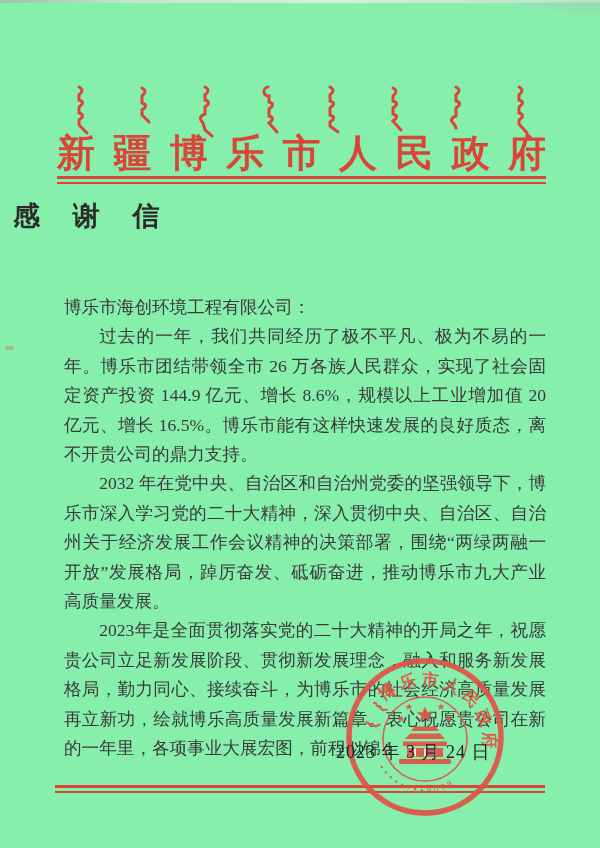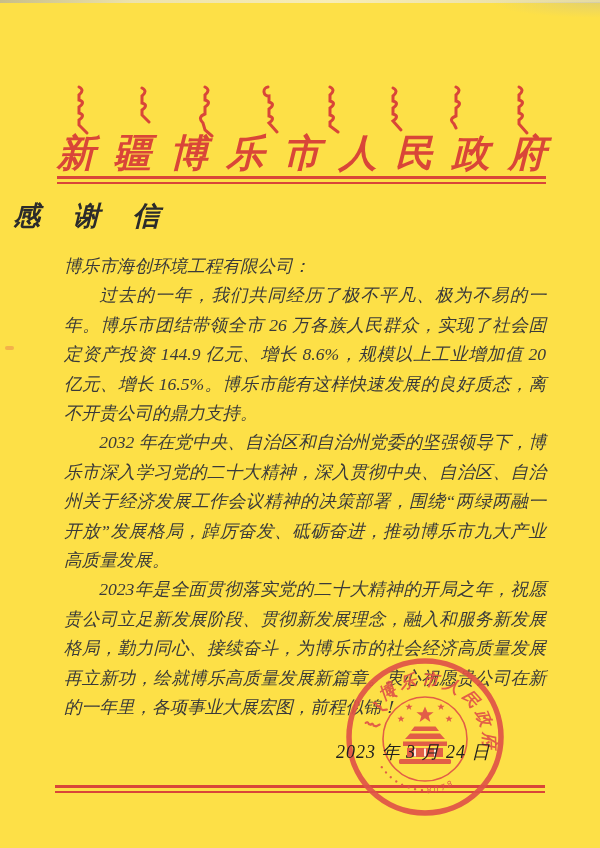--- a/index.html
+++ b/index.html
@@ -3,22 +3,21 @@
 <meta charset="utf-8">
 <style>
   * { margin: 0; padding: 0; box-sizing: border-box; }
   html, body { background: #ffffff; }
   body {
     font-family: "Liberation Serif", "DejaVu Serif", serif;
     width: 600px; height: 848px; position: relative; overflow: hidden;
   }
   .page {
     position: absolute; inset: 0;
-    background: #fde047;
-    font-style: italic;
+    background: #86efac;
   }
   
   .scan-edge-top {
     position: absolute; top: 0; left: 0; right: 0; height: 3px;
     background: linear-gradient(to right, #ababab 0%, #e3e3e1 22%, #f4f4f2 55%, #d8d8d6 100%);
     opacity: .65;
   }
   .scan-smudge-tr {
     position: absolute; top: 2px; right: 0; width: 110px; height: 16px;
     background: radial-gradient(ellipse at top right, rgba(180,180,178,.35), rgba(180,180,178,0) 70%);
@@ -52,21 +51,21 @@
     text-align: left; font-size: 27px; font-weight: 600; color: #2b2b2b;
     letter-spacing: 13px; text-indent: 13px;
   }
 
   
   .letter-body {
     position: absolute; top: 252px; left: 64px; width: 482px;
     font-size: 17.6px; line-height: 29.4px; color: #3a3a3a;
     text-align: justify;
   }
-  .letter-body .salutation { text-indent: 0; }
+  .letter-body .salutation { text-indent: 0; margin-top: 41px; }
   .letter-body p.para { text-indent: 2em; }
 
   
   .letter-date {
     position: absolute; top: 740px; left: 336px;
     font-size: 18px; color: #1f1f1f; letter-spacing: 1px; z-index: 5;
   }
 
   
   .bottom-rule { position: absolute; left: 55px; width: 490px; background: #d94638; z-index: 1; }

